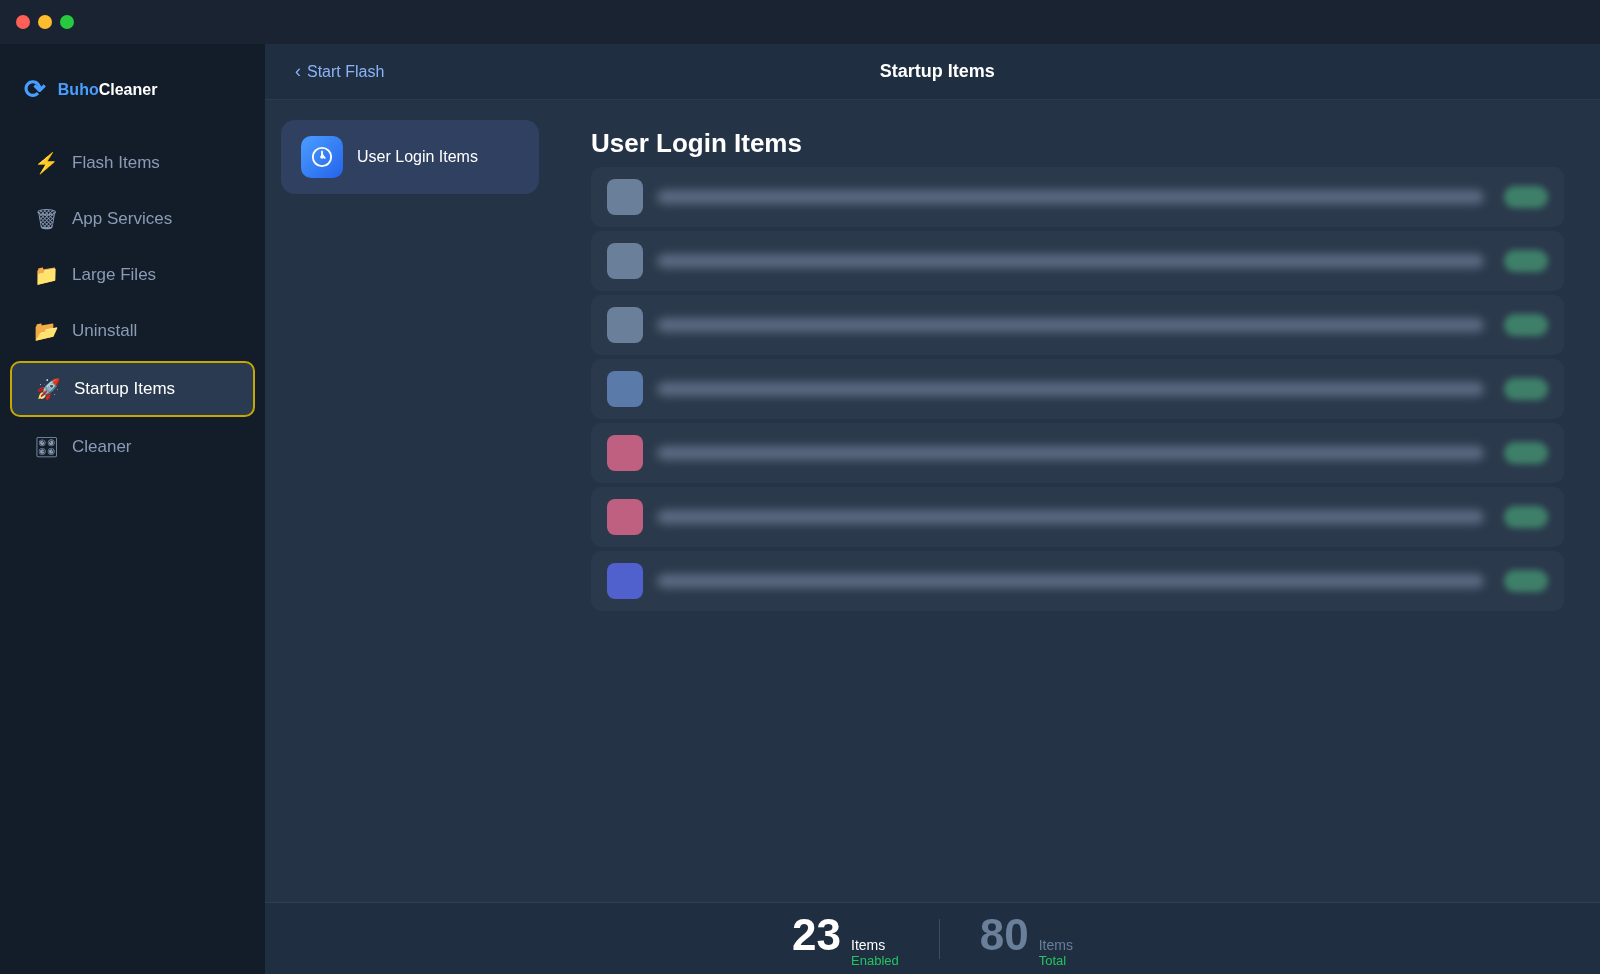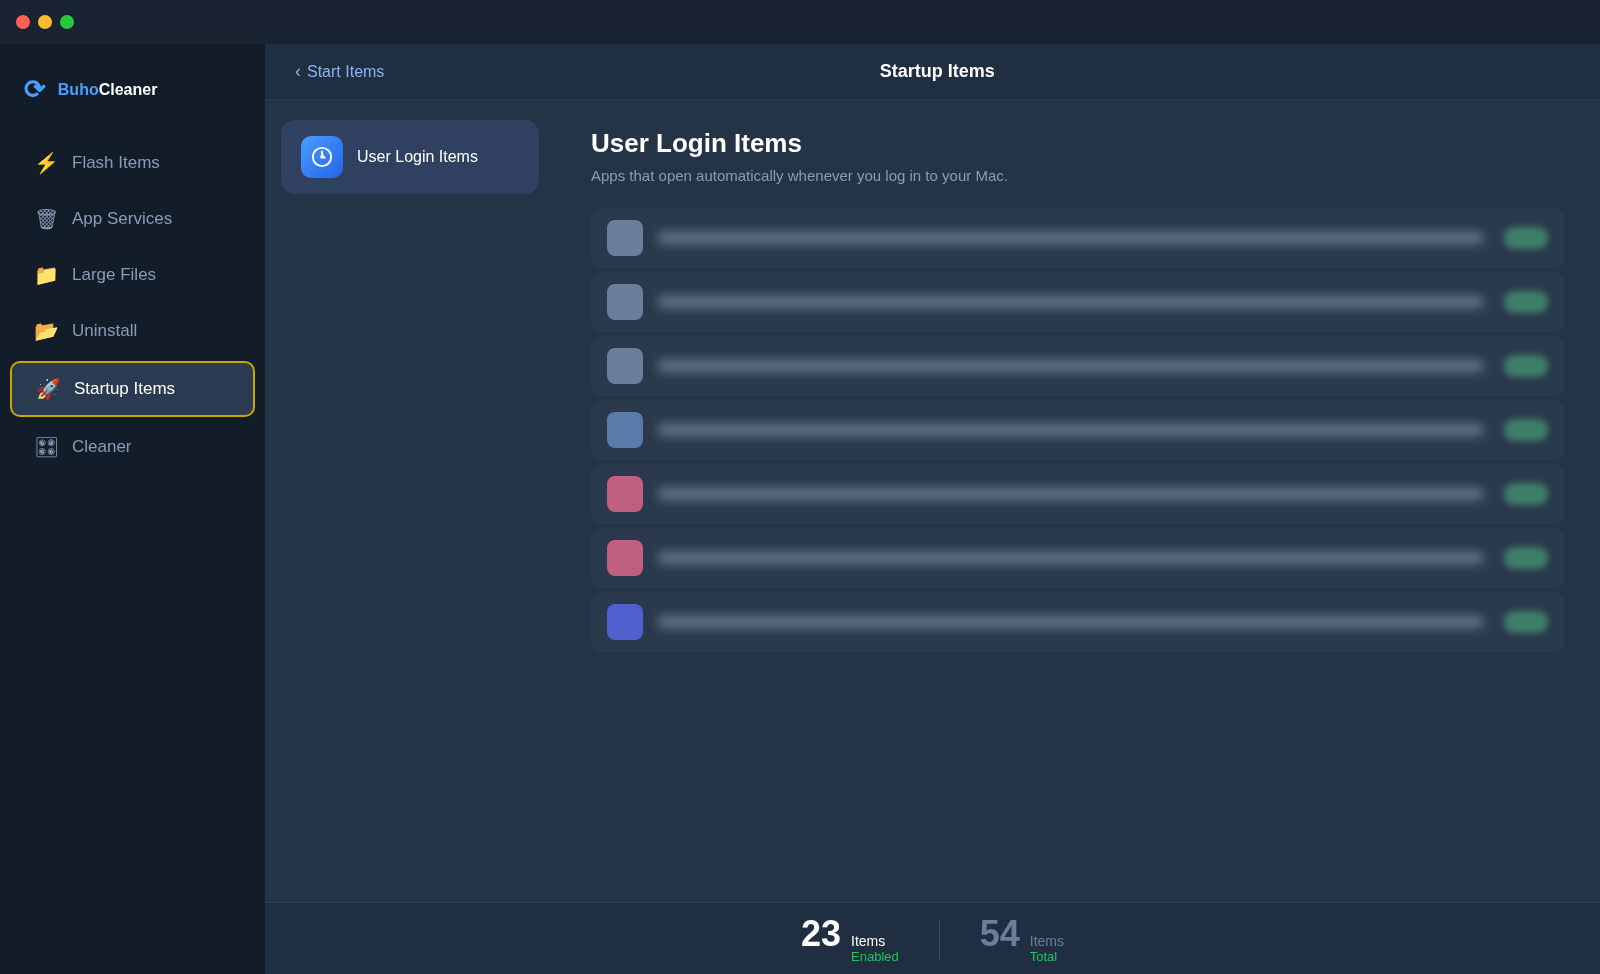--- a/index.html
+++ b/index.html
@@ -255,21 +255,21 @@
       gap: 0;
       flex-shrink: 0;
     }
     .footer-stat {
       display: flex;
       align-items: baseline;
       gap: 10px;
       padding: 0 40px;
     }
     .footer-number {
-      font-size: 36px;
+      font-size: 44px;
       font-weight: 700;
       color: #ffffff;
     }
     .footer-labels {
       display: flex;
       flex-direction: column;
     }
     .footer-label-main {
       font-size: 14px;
       color: #ffffff;
@@ -336,21 +336,21 @@
       <span class="icon">🎛</span>
       <span>Cleaner</span>
     </div>
   </div>
 
   <div class="content-area">
 
     <div class="content-header">
       <div class="back-btn">
         <span class="back-arrow">‹</span>
-        <span>Start Items</span>
+        <span>Start Flash</span>
       </div>
       <div class="page-title-center">Startup Items</div>
     </div>
 
     <div class="two-panel">
 
       <div class="left-panel">
         <div class="sub-item active">
           <div class="sub-item-icon blue">
             <svg width="22" height="22" viewBox="0 0 24 24" fill="white">
@@ -358,21 +358,20 @@
               <path d="M12 6v4l3 3" stroke="white" stroke-width="2" stroke-linecap="round"></path>
               <circle cx="12" cy="12" r="2" fill="white"></circle>
             </svg>
           </div>
           <span>User Login Items</span>
         </div>
       </div>
 
       <div class="right-panel">
         <div class="section-title">User Login Items</div>
-        <div class="section-desc">Apps that open automatically whenever you log in to your Mac.</div>
 
         <div class="items-list">
 
           <div class="list-item-row">
             <div class="list-item-avatar" style="background:#6a7f99;"></div>
             <div class="list-item-text" style="background:#8a9bb5; width:55%;"></div>
             <div class="list-item-toggle" style="background:#4caf7d;"></div>
           </div>
 
           <div class="list-item-row">
@@ -418,21 +417,21 @@
     <div class="footer">
       <div class="footer-stat">
         <div class="footer-number">23</div>
         <div class="footer-labels">
           <span class="footer-label-main">Items</span>
           <span class="footer-label-sub">Enabled</span>
         </div>
       </div>
       <div class="footer-divider"></div>
       <div class="footer-stat dim">
-        <div class="footer-number">54</div>
+        <div class="footer-number">80</div>
         <div class="footer-labels">
           <span class="footer-label-main">Items</span>
           <span class="footer-label-sub">Total</span>
         </div>
       </div>
     </div>
 
   </div>
 </div>
 

